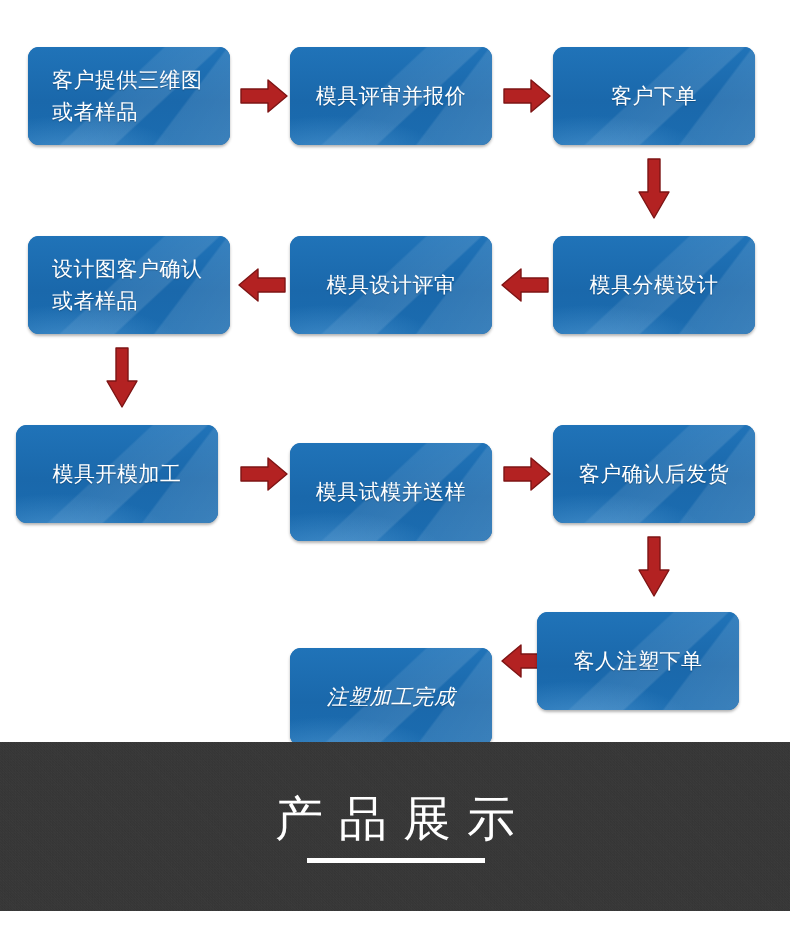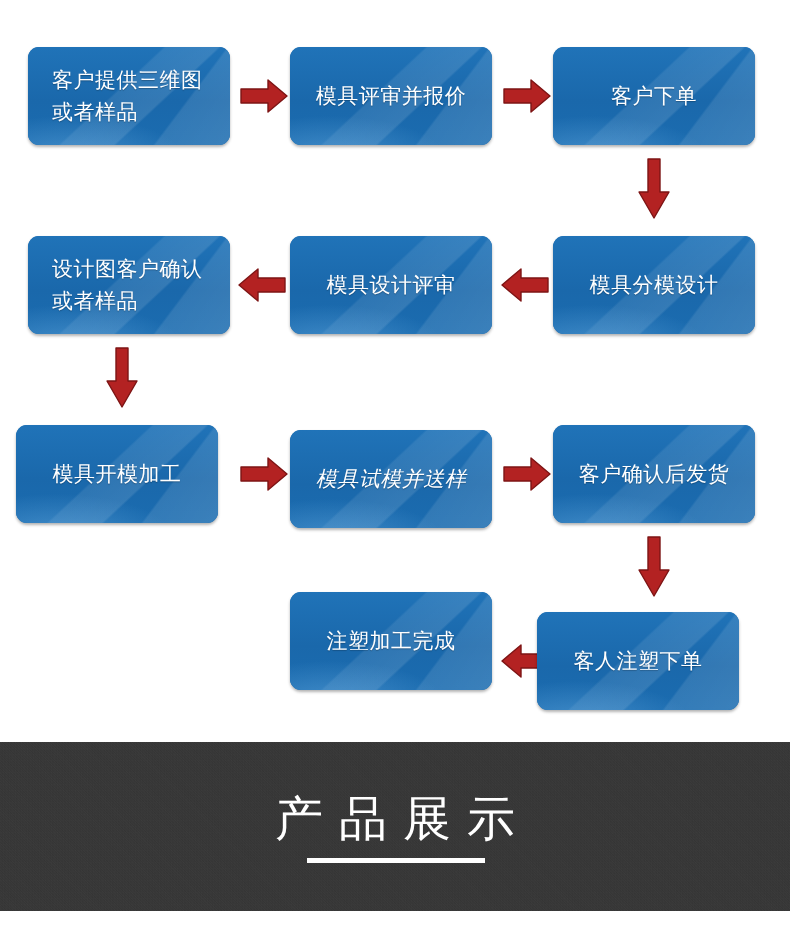--- a/index.html
+++ b/index.html
@@ -176,21 +176,21 @@
     <span class="glow"></span>
     <span class="lbl">模具开模加工</span>
   </div>
 
   <div class="arrow" style="left:240px;top:456px;">
     <svg width="48" height="36" viewBox="0 0 48 36" aria-hidden="true">
       <path d="M1 11 L28 11 L28 2 L47 18 L28 34 L28 25 L1 25 Z" fill="#b32222" stroke="#7d1414" stroke-width="1.4" stroke-linejoin="round"></path>
     </svg>
   </div>
 
-  <div class="box" style="left:290px;top:430px;font-style:italic;">
+  <div class="box" style="left:290px;top:443px;">
     <span class="sheen"></span>
     <span class="glow"></span>
     <span class="lbl">模具试模并送样</span>
   </div>
 
   <div class="arrow" style="left:503px;top:456px;">
     <svg width="48" height="36" viewBox="0 0 48 36" aria-hidden="true">
       <path d="M1 11 L28 11 L28 2 L47 18 L28 34 L28 25 L1 25 Z" fill="#b32222" stroke="#7d1414" stroke-width="1.4" stroke-linejoin="round"></path>
     </svg>
   </div>
@@ -200,21 +200,21 @@
     <span class="glow"></span>
     <span class="lbl">客户确认后发货</span>
   </div>
 
   <div class="arrow" style="left:636px;top:536px;">
     <svg width="36" height="62" viewBox="0 0 36 62" aria-hidden="true">
       <path d="M12 1 L24 1 L24 34 L33 34 L18 60 L3 34 L12 34 Z" fill="#b32222" stroke="#7d1414" stroke-width="1.4" stroke-linejoin="round"></path>
     </svg>
   </div>
 
-  <div class="box" style="left:290px;top:592px;">
+  <div class="box" style="left:290px;top:648px;font-style:italic;">
     <span class="sheen"></span>
     <span class="glow"></span>
     <span class="lbl">注塑加工完成</span>
   </div>
 
   <div class="arrow" style="left:501px;top:643px;">
     <svg width="48" height="36" viewBox="0 0 48 36" aria-hidden="true">
       <path d="M47 11 L20 11 L20 2 L1 18 L20 34 L20 25 L47 25 Z" fill="#b32222" stroke="#7d1414" stroke-width="1.4" stroke-linejoin="round"></path>
     </svg>
   </div>

